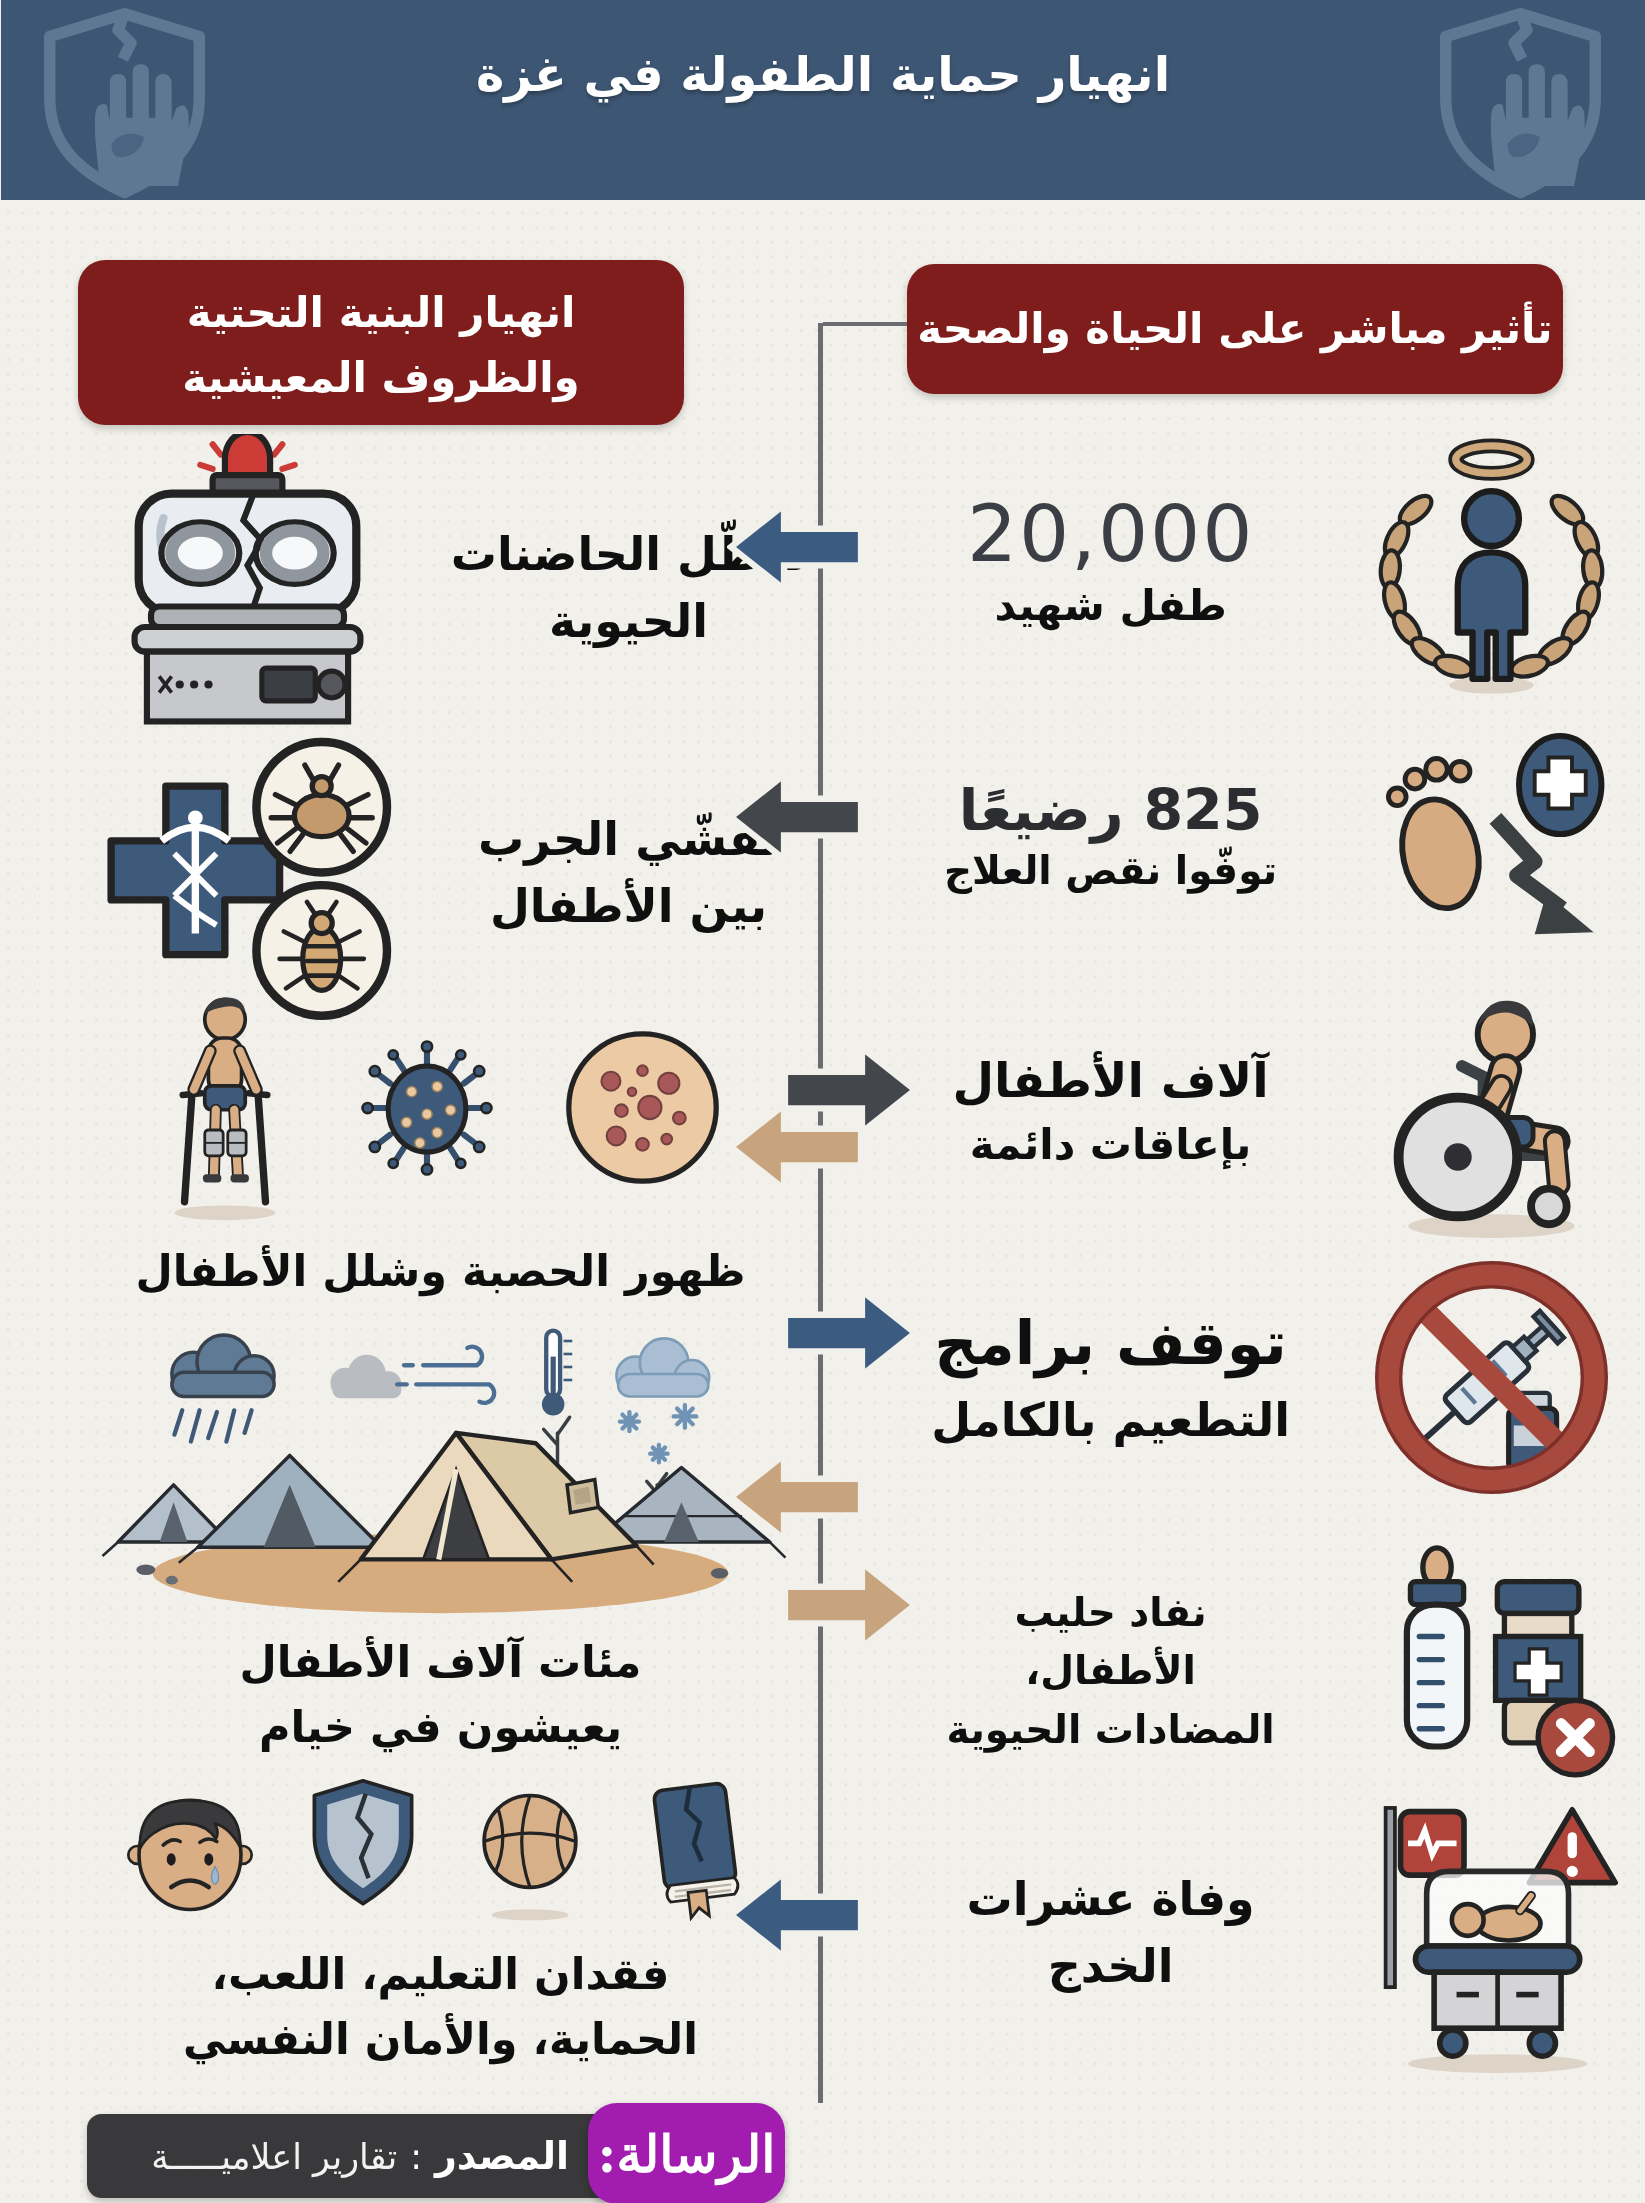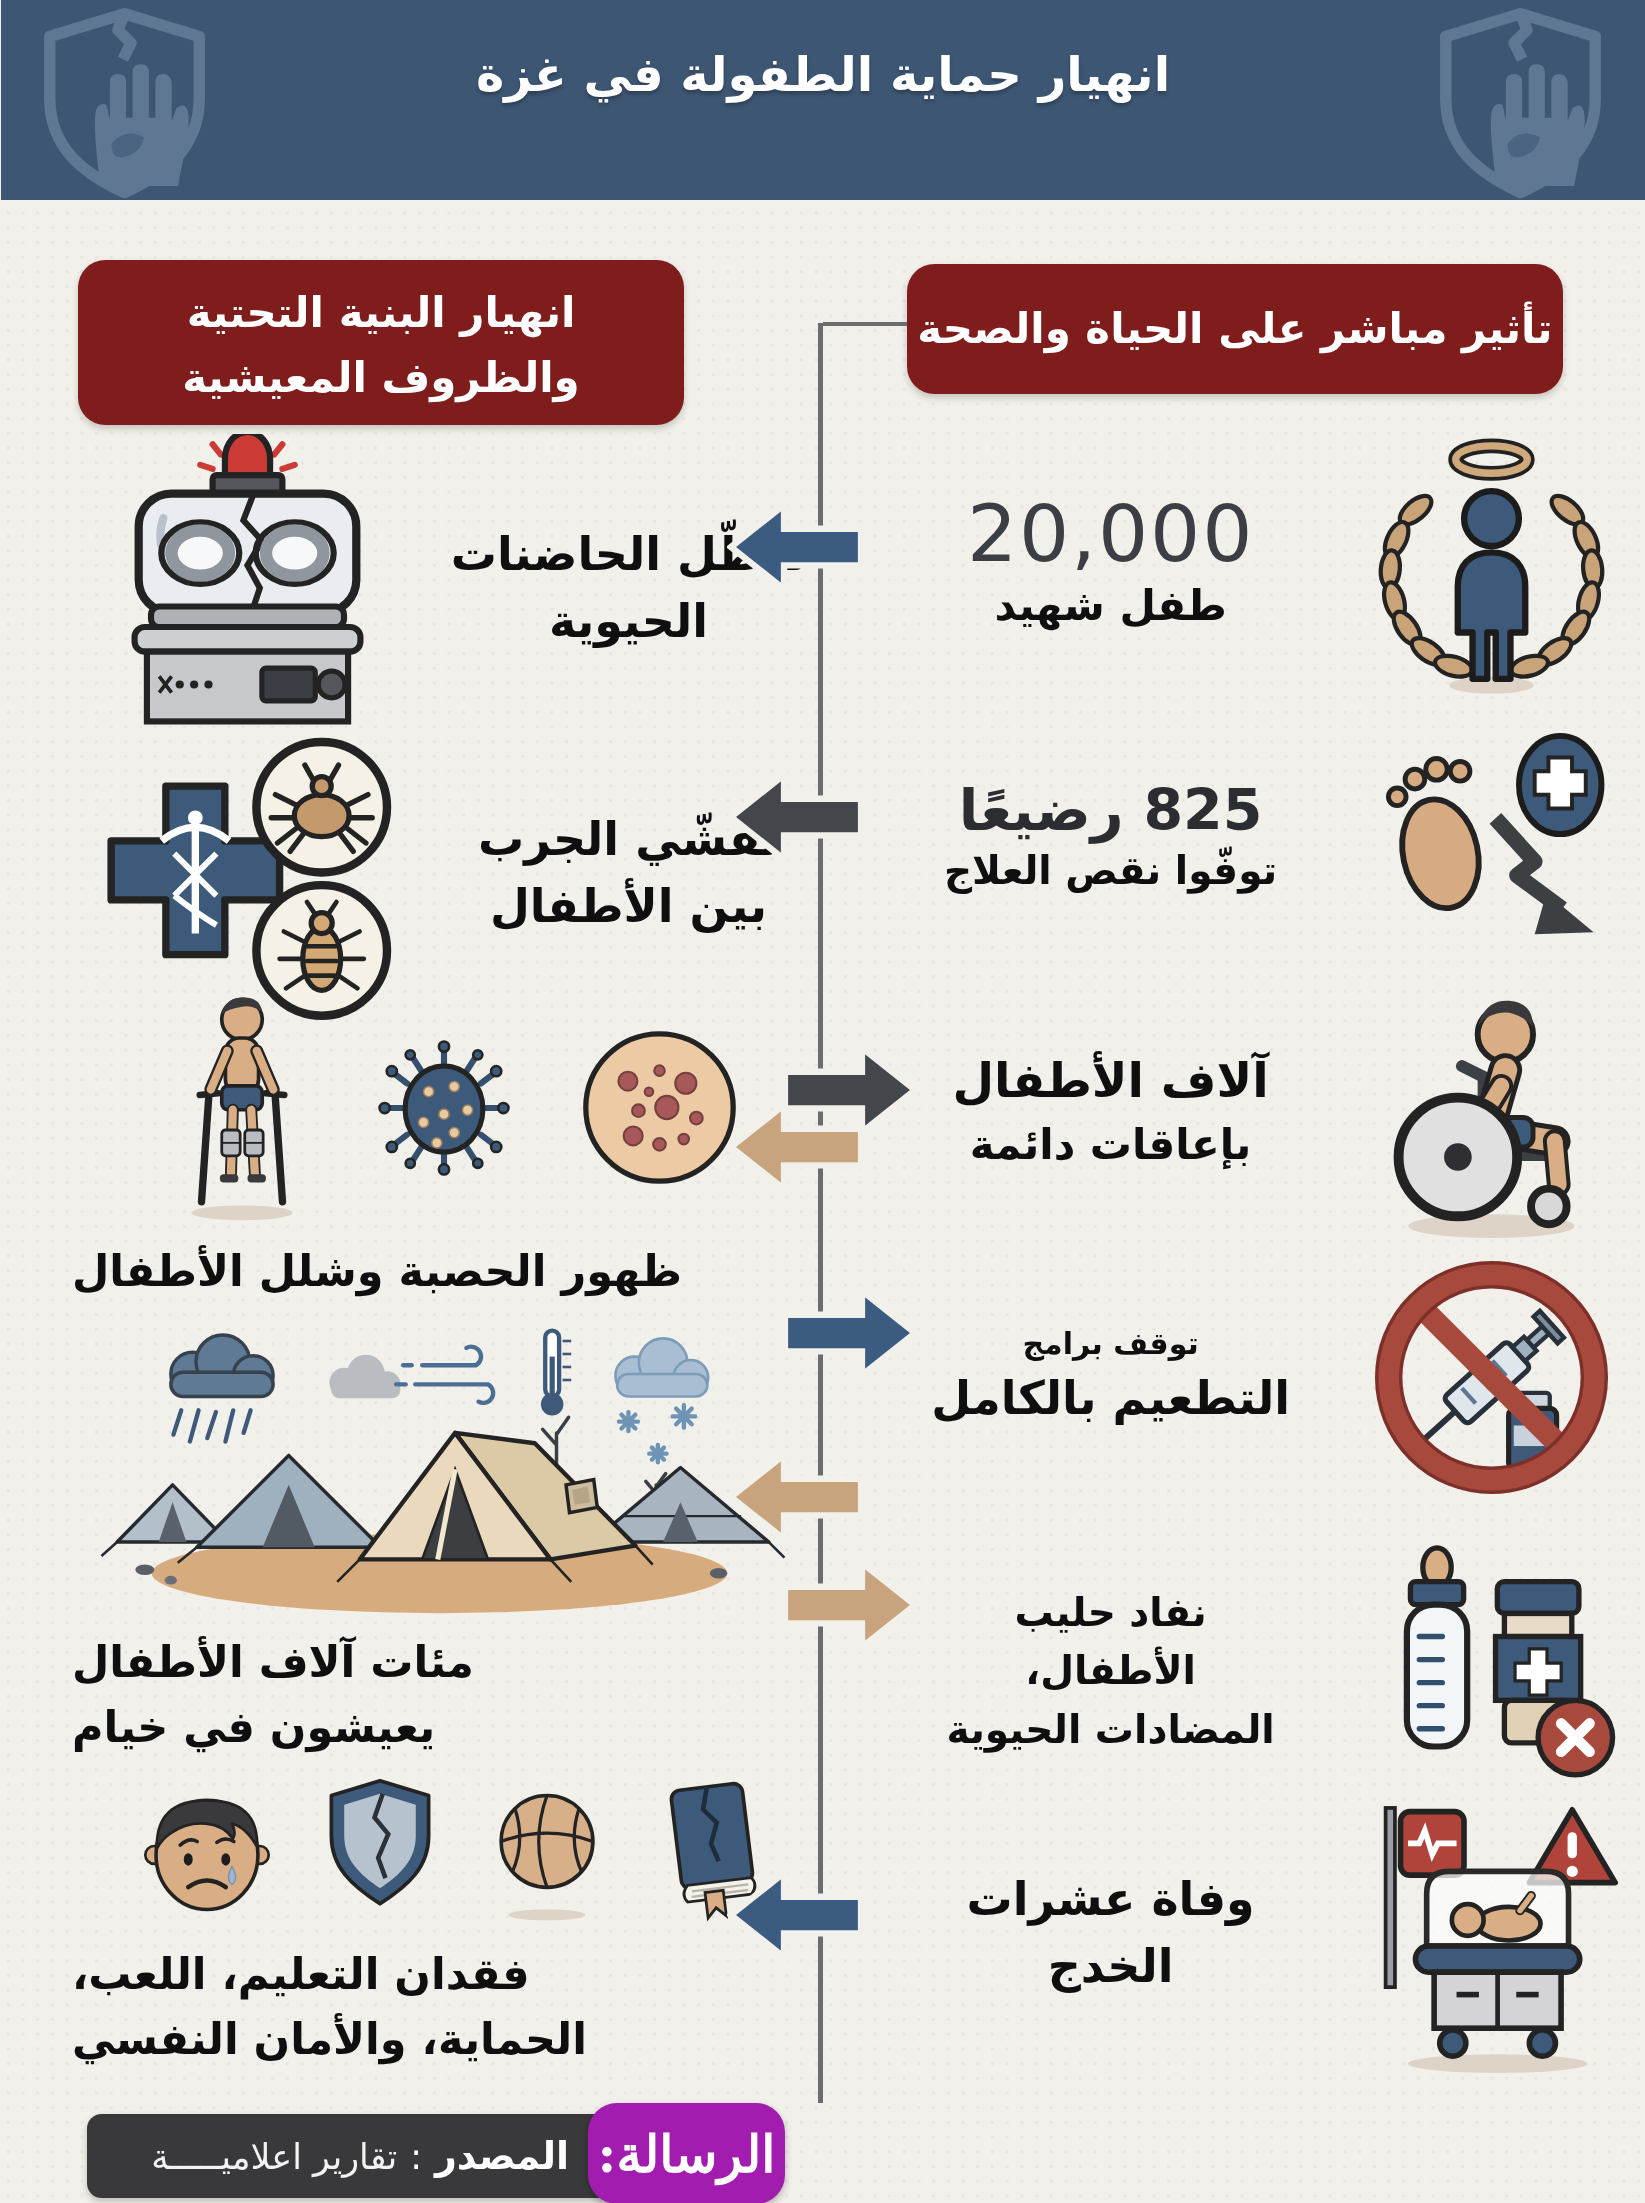--- a/index.html
+++ b/index.html
@@ -32,21 +32,21 @@
   
   .vline{position:absolute;left:818px;top:323px;width:4.6px;height:1780px;background:#6b6c70;}
   .hstub{position:absolute;left:823px;top:322px;width:84px;height:3.7px;background:#6b6c70;}
   
   .r-row{position:absolute;left:872px;width:771px;display:flex;align-items:center;}
   .r-row .icon-box{flex:0 0 303px;display:flex;justify-content:center;align-items:center;}
   .r-row .txt{flex:1;text-align:center;padding-left:9.2px;}
   .l-row{position:absolute;left:64px;width:762px;display:flex;direction:ltr;align-items:center;}
   .l-row .icon-box{flex:0 0 367px;display:flex;justify-content:center;align-items:center;}
   .l-row .txt{flex:1;text-align:center;direction:rtl;}
-  .l-block{position:absolute;left:72px;width:771px;text-align:left;}
+  .l-block{position:absolute;left:55px;width:771px;text-align:center;}
   .icons-row{display:flex;justify-content:center;align-items:center;gap:39px;}
   .big{font-size:79px;font-weight:normal;color:#3b3e44;letter-spacing:1.8px;line-height:1.05;}
   .big2{font-size:57px;font-weight:bold;color:#2b2d31;line-height:1.1;}
   .ln{font-size:42px;font-weight:bold;color:#0f0f10;line-height:1.45;}
   .ln-sm{font-size:39px;font-weight:bold;color:#0f0f10;line-height:1.5;}
   .cap{font-size:43px;font-weight:bold;color:#0f0f10;line-height:1.5;}
   
   .arrow{position:absolute;width:138px;height:110px;}
   
   .src-bar{
@@ -188,21 +188,21 @@
         <rect x="89" y="84" width="20" height="11" rx="2" fill="#cfd6dd" stroke="#28303a" stroke-width="2.5"></rect>
         <rect x="85" y="93" width="28" height="36" rx="4" fill="#3f5a78" stroke="#232323" stroke-width="3"></rect>
         <rect x="88" y="103" width="22" height="12" fill="#c9d2da"></rect>
         <circle cx="75" cy="75" r="60" fill="none" stroke="#a8493e" stroke-width="13"></circle>
         <line x1="33" y1="33" x2="117" y2="117" stroke="#a8493e" stroke-width="13"></line>
         <circle cx="75" cy="75" r="67" fill="none" stroke="#7c3029" stroke-width="2"></circle>
         <circle cx="75" cy="75" r="53" fill="none" stroke="#7c3029" stroke-width="2"></circle>
       </svg>
     </div>
     <div class="txt">
-      <div class="ln" style="font-size:30px;">توقف برامج</div>
+      <div class="ln" style="font-size:60px;">توقف برامج</div>
       <div class="ln" style="font-size:46px;">التطعيم بالكامل</div>
     </div>
   </section>
 
   <section class="r-row" style="top:1520px;height:303px;">
     <div class="icon-box">
       <svg width="266" height="266" viewBox="0 0 150 150">
         <ellipse cx="44" cy="16" rx="8" ry="11" fill="#d9ae85" stroke="#232323" stroke-width="3"></ellipse>
         <rect x="29" y="24" width="30" height="13" rx="3" fill="#3d5a7a" stroke="#232323" stroke-width="3"></rect>
         <rect x="27" y="37" width="34" height="80" rx="15" fill="#f3f6f8" stroke="#232323" stroke-width="3.5"></rect>

